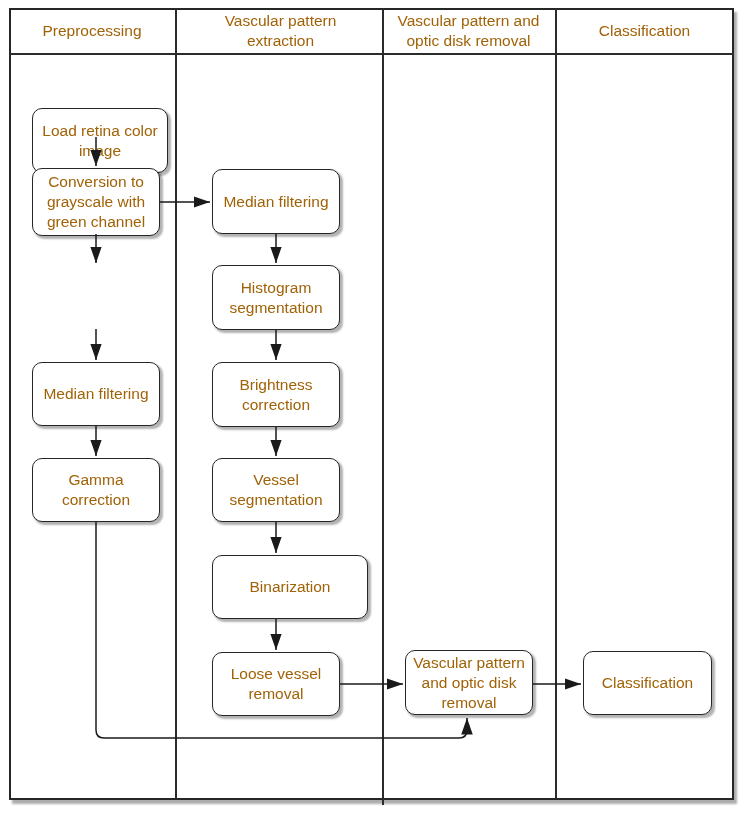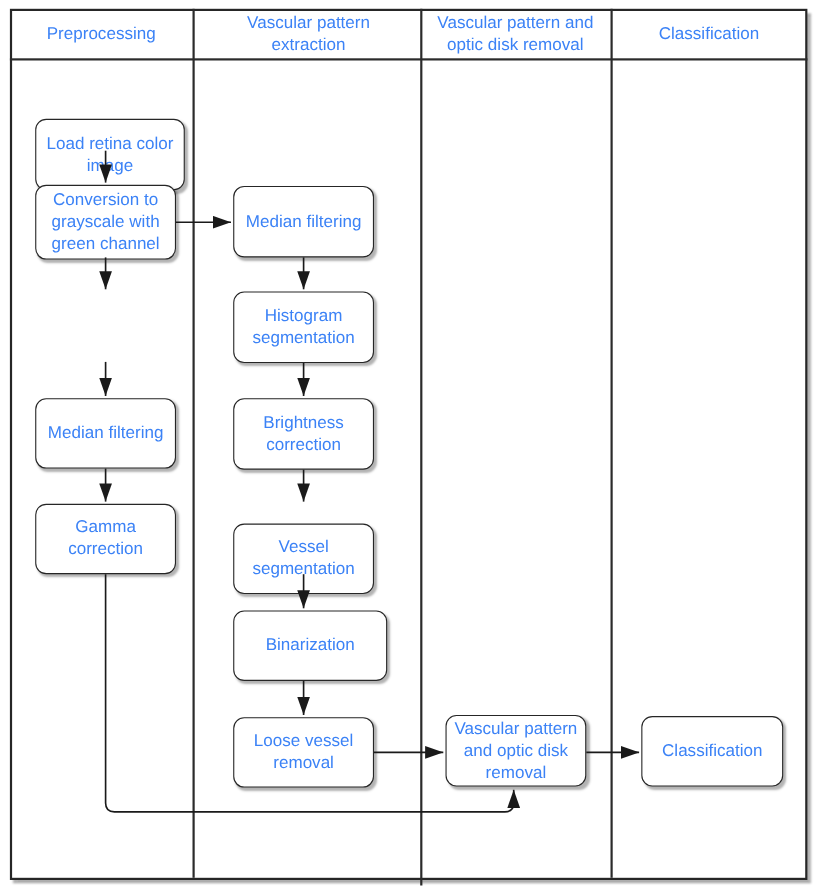--- a/index.html
+++ b/index.html
@@ -1,21 +1,21 @@
 <!DOCTYPE html>
 <html><head>
 <meta charset="utf-8">
 <style>
   html,body{margin:0;padding:0;background:#ffffff;}
   #canvas{
     position:relative;
     width:749px;height:813px;
     background:#ffffff;
     font-family:"Liberation Sans","DejaVu Sans",sans-serif;
-    color:#3b82f6;
+    color:#a16207;
     overflow:hidden;
   }
   
   .frame{
     position:absolute;left:9px;top:8px;width:721px;height:788px;
     border:2px solid #262626;
     box-shadow:3px 4px 2px rgba(0,0,0,0.32);
     background:transparent;
   }
   .vline{position:absolute;width:2px;background:#2b2b2b;}
@@ -65,22 +65,22 @@
   </div>
 
   <div class="node" style="left:32px;top:72px;width:136px;height:65px;margin-top:36px;">Load retina color image</div>
   <div class="node" style="left:32px;top:168px;width:128px;height:68px;">Conversion to grayscale with green channel</div>
   <div class="node" style="left:32px;top:362px;width:128px;height:64px;">Median filtering</div>
   <div class="node" style="left:32px;top:458px;width:128px;height:64px;">Gamma correction</div>
 
   <div class="node" style="left:212px;top:169px;width:128px;height:65px;">Median filtering</div>
   <div class="node" style="left:212px;top:265px;width:128px;height:65px;">Histogram segmentation</div>
   <div class="node" style="left:212px;top:362px;width:128px;height:65px;">Brightness correction</div>
-  <div class="node" style="left:212px;top:476px;width:128px;height:64px;">Vessel segmentation</div>
-  <div class="node" style="left:212px;top:555px;width:140px;height:64px;">Binarization</div>
+  <div class="node" style="left:212px;top:458px;width:128px;height:64px;">Vessel segmentation</div>
+  <div class="node" style="left:212px;top:555px;width:156px;height:64px;">Binarization</div>
   <div class="node" style="left:212px;top:652px;width:128px;height:64px;text-align:center;">Loose vessel removal</div>
 
   <div class="node" style="left:405px;top:650px;width:128px;height:65px;">Vascular pattern and optic disk removal</div>
 
   <div class="node" style="left:583px;top:651px;width:129px;height:64px;">Classification</div>
 
   <svg id="arrows" width="749" height="813" viewBox="0 0 749 813">
     <defs>
       <marker id="ah" viewBox="0 0 10 7" markerWidth="11" markerHeight="8" refX="10" refY="3.5" orient="auto">
         <path d="M0,0 L10,3.5 L0,7 Z" fill="#1a1a1a"></path>

